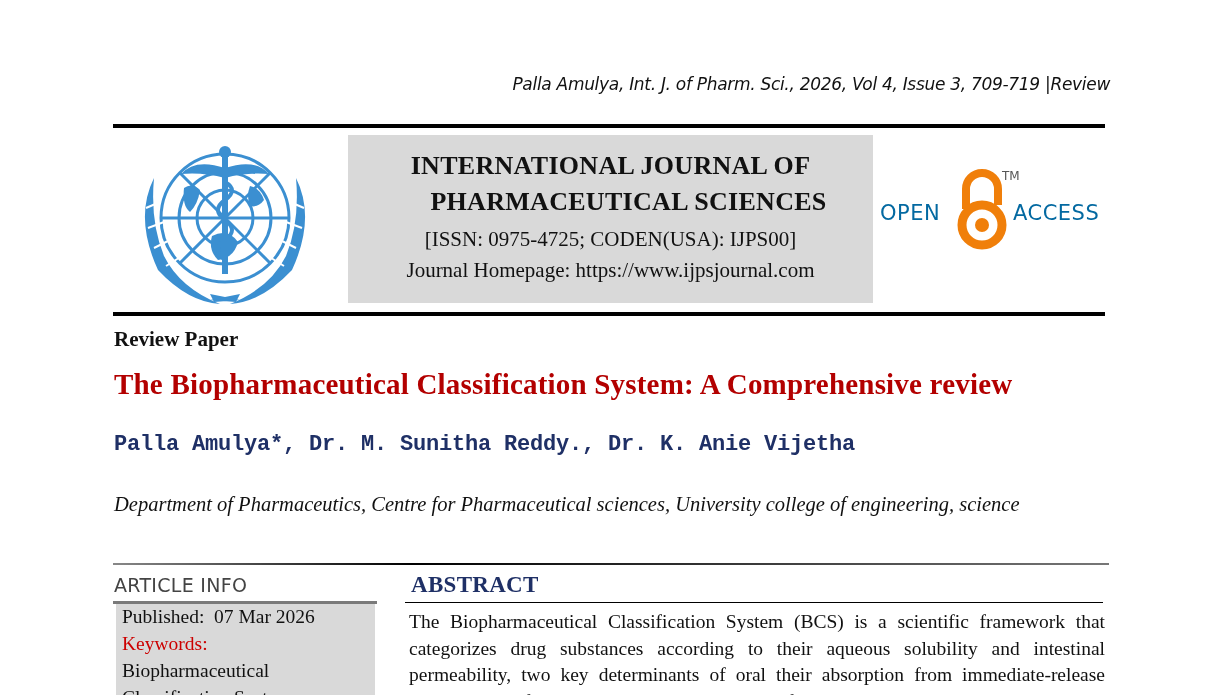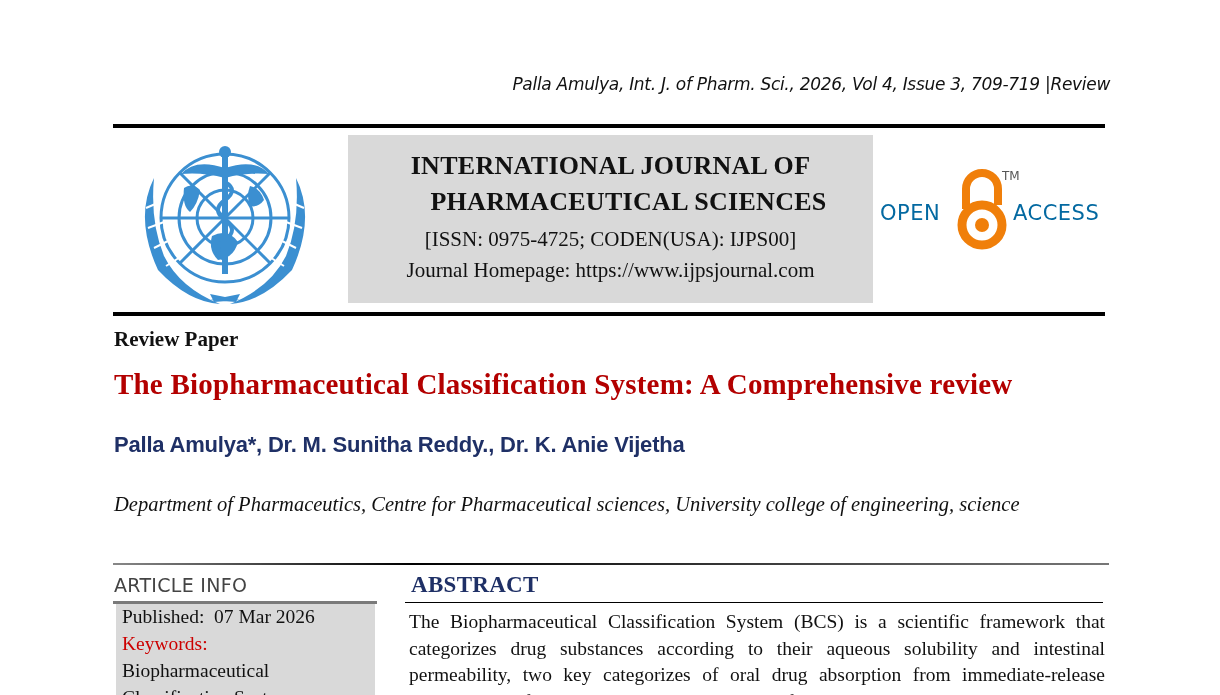--- a/index.html
+++ b/index.html
@@ -24,21 +24,21 @@
   .oa .open, .oa .access {
     position:absolute; top:36px; font-family:"DejaVu Sans", sans-serif; font-weight:normal;
     font-size:21px; color:#0369a1; letter-spacing:0.5px;
   }
   .oa .open { left:0; }
   .oa .access { left:133px; }
   .oa .tm { position:absolute; left:122px; top:4px; font-family:"DejaVu Sans", sans-serif; font-size:12px; color:#555; }
   .oa svg { position:absolute; left:72px; top:0; }
   .review-label { left:114px; top:327px; font-family:"Liberation Serif", serif; font-weight:bold; font-size:21px; color:#111; }
   .title { left:114px; top:368px; font-family:"Liberation Serif", serif; font-weight:bold; font-size:29px; color:#b30000; white-space:nowrap; letter-spacing:0.2px; }
-  .authors { left:114px; top:432px; font-family:Liberation Sans, sans-serif; font-weight:bold; font-size:22px; color:#1f3066; white-space:nowrap; letter-spacing:-0.2px; }
+  .authors { left:114px; top:432px; font-family:Liberation Mono, monospace; font-weight:bold; font-size:22px; color:#1f3066; white-space:nowrap; letter-spacing:-0.2px; }
   .affil { left:114px; top:490px; width:1000px; font-family:"Liberation Serif", serif; font-style:italic; font-size:20.5px; line-height:29px; color:#111; }
   .rule-thin { left:113px; top:563px; width:996px; height:2px; background:linear-gradient(90deg,#888,#000 30%,#333 60%,#777); }
   .ai-head { left:114px; top:574px; font-family:"DejaVu Sans", sans-serif; font-size:19px; color:#444; letter-spacing:0.3px; }
   .ai-rule { left:113px; top:601px; width:264px; height:3px; background:#7a7a7a; }
   .ai-box { left:116px; top:604px; width:259px; height:95px; background:#d9d9d9; font-family:"Liberation Serif", serif; font-size:19.5px; color:#111; }
   .ai-box .l1 { position:absolute; left:6px; top:2px; white-space:pre; }
   .ai-box .l2 { position:absolute; left:6px; top:29px; color:#cc0000; }
   .ai-box .l3 { position:absolute; left:6px; top:56px; }
   .ai-box .l4 { position:absolute; left:6px; top:83px; }
   .abs-head { left:411px; top:572px; font-family:"Liberation Serif", serif; font-weight:bold; font-size:23px; color:#1f3066; letter-spacing:0.3px; }
@@ -130,15 +130,15 @@
   <div class="l2">Keywords:</div>
   <div class="l3">Biopharmaceutical</div>
   <div class="l4">Classification System</div>
 </div>
 
 <div class="abs abs-head">ABSTRACT</div>
 <div class="abs abs-rule"></div>
 <div class="abs abs-text">
   <span>The Biopharmaceutical Classification System (BCS) is a scientific framework that</span>
   <span>categorizes drug substances according to their aqueous solubility and intestinal</span>
-  <span>permeability, two key categorizes of oral drug absorption from immediate-release</span>
+  <span>permeability, two key determinants of oral their absorption from immediate-release</span>
   <span>solid dosage forms. It provides a rationale for correlating in vitro solubility and</span>
 </div>
 
 </body></html>

